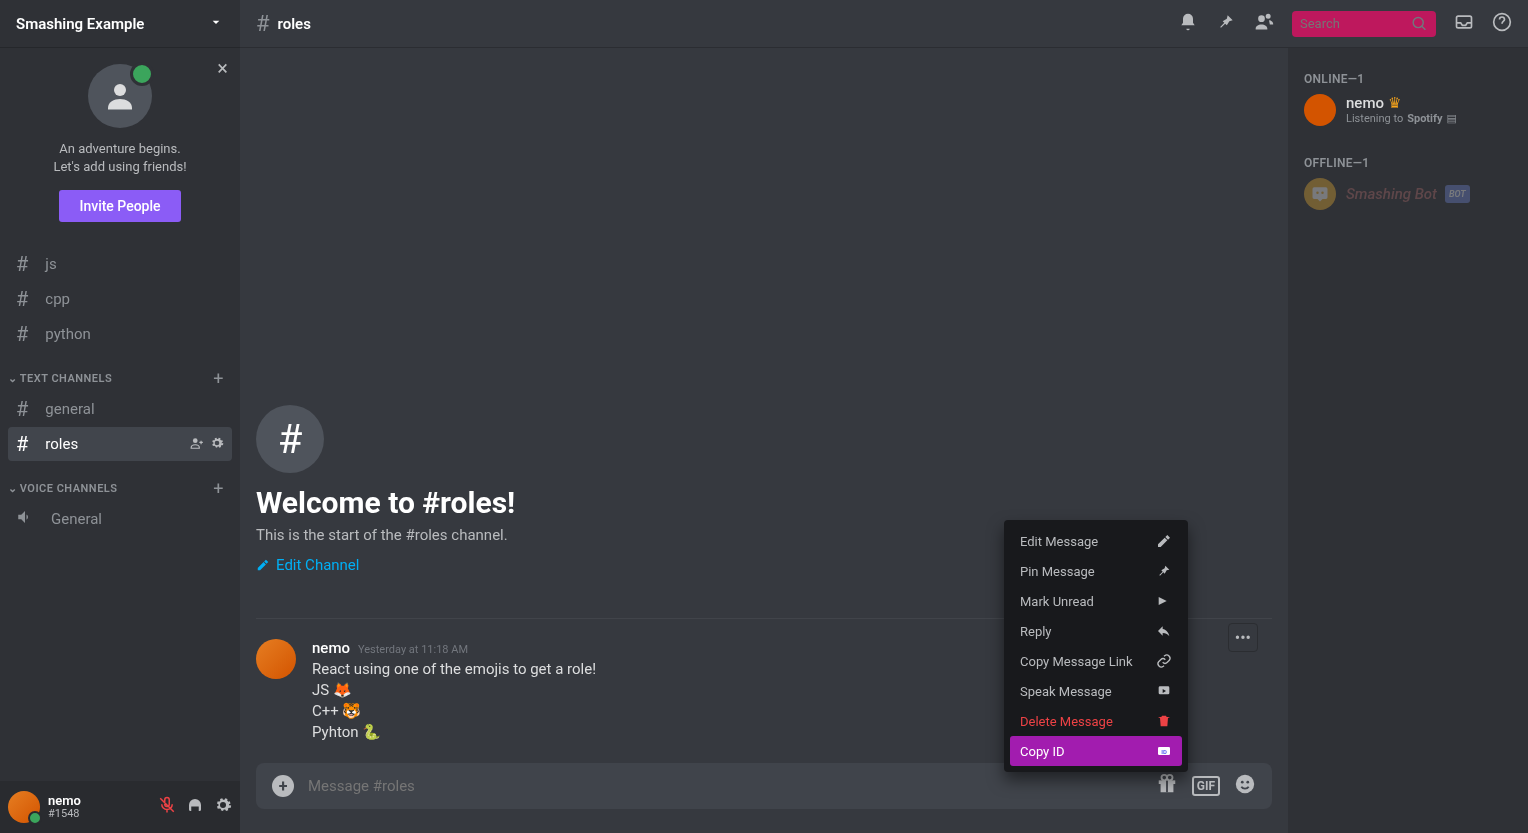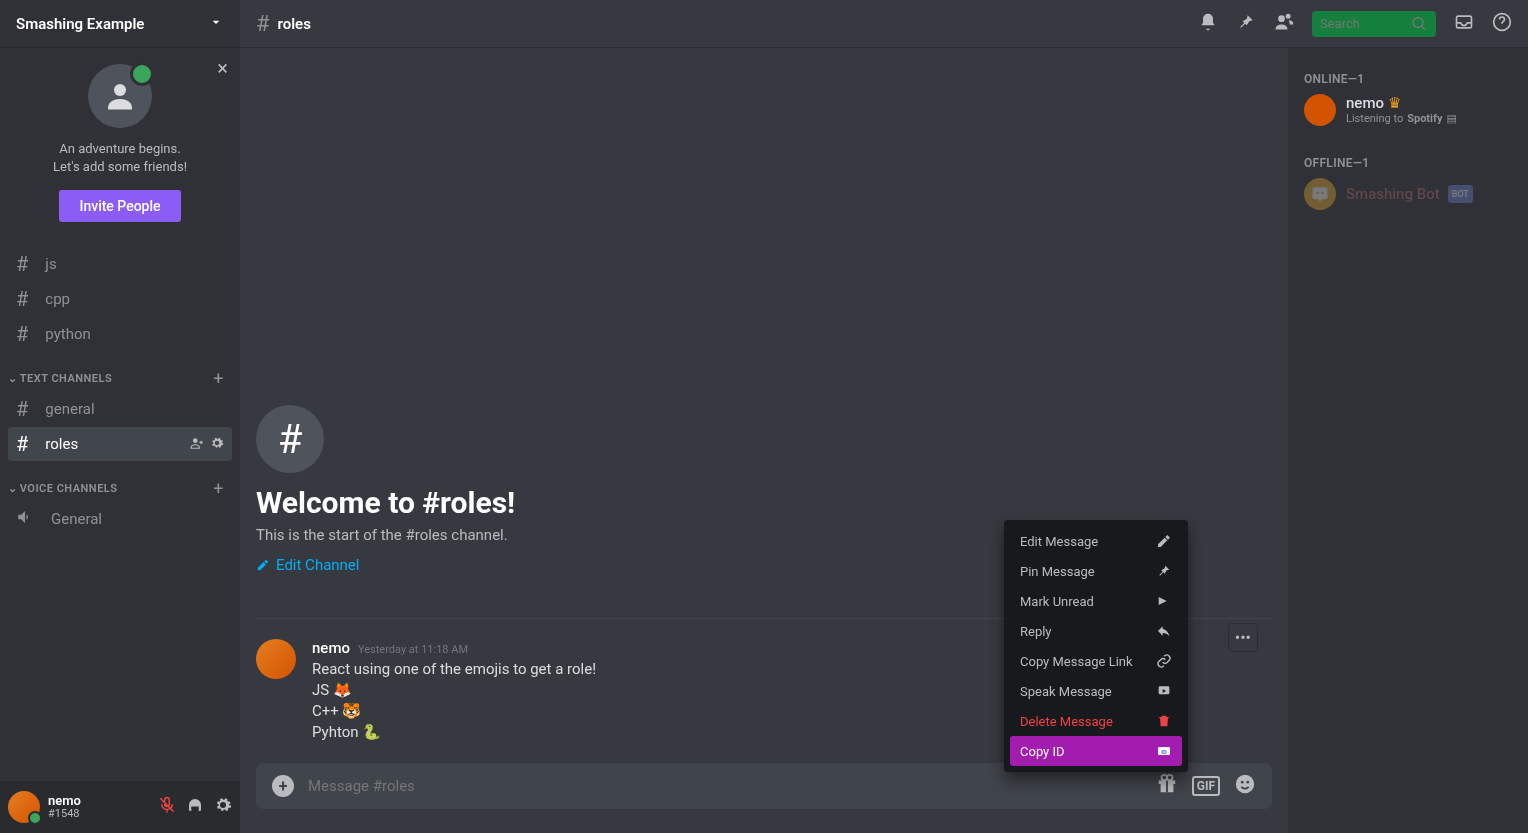--- a/index.html
+++ b/index.html
@@ -28,21 +28,21 @@
 .user-panel .username { font-size: 13px; color: #fff; font-weight: 600; }
 .user-panel .tag { font-size: 11px; color: #b9bbbe; }
 .user-panel .controls { display: flex; gap: 10px; color: #b9bbbe; font-size: 16px; }
 .main { flex: 1; display: flex; flex-direction: column; }
 .top-bar { height: 48px; display: flex; align-items: center; padding: 0 16px; border-bottom: 1px solid rgba(0,0,0,0.2); background: #36393f; }
 .top-bar .hash { font-size: 22px; color: #8e9297; margin-right: 8px; }
 .top-bar .title { font-size: 15px; font-weight: 600; color: #fff; }
 .top-bar .spacer { flex: 1; }
 .top-bar .icons { display: flex; gap: 18px; color: #b9bbbe; align-items: center; }
 .top-bar .icons svg { width: 20px; height: 20px; fill: currentColor; }
-.search-box { background: #15803d; border-radius: 4px; padding: 3px 8px; display: flex; align-items: center; width: 124px; }
+.search-box { background: #be185d; border-radius: 4px; padding: 3px 8px; display: flex; align-items: center; width: 144px; }
 .search-box input { background: transparent; border: none; outline: none; color: #dcddde; font-size: 13px; width: 100%; }
 .content-row { flex: 1; display: flex; overflow: hidden; }
 .chat { flex: 1; display: flex; flex-direction: column; }
 .messages { flex: 1; overflow-y: auto; padding: 16px; display: flex; flex-direction: column; justify-content: flex-end; position: relative; }
 .welcome { margin-bottom: 20px; }
 .welcome .hash-circle { width: 68px; height: 68px; border-radius: 50%; background: #4f545c; display: flex; align-items: center; justify-content: center; font-size: 40px; color: #fff; margin-bottom: 12px; }
 .welcome h2 { font-size: 30px; font-weight: 700; color: #fff; margin-bottom: 6px; }
 .welcome p { font-size: 15px; color: #b9bbbe; margin-bottom: 12px; }
 .edit-link { color: #00aff4; font-size: 15px; cursor: pointer; display: inline-flex; align-items: center; gap: 6px; margin-bottom: 8px;}
 .divider { border: none; border-top: 1px solid rgba(255,255,255,0.06); margin: 16px 0; }
@@ -89,21 +89,21 @@
 
   <div class="invite-panel">
     <span class="close">×</span>
     <div class="invite-avatar">
       <svg width="36" height="36" viewBox="0 0 24 24" fill="#dcddde">
           <circle cx="12" cy="8" r="4"></circle>
           <path d="M4 20c0-4 4-6 8-6s8 2 8 6v1H4z"></path>
         </svg>
     </div>
     <p>An adventure begins.</p>
-    <p>Let's add some friends!</p>
+    <p>Let's add using friends!</p>
     <button class="invite-btn">Invite People</button>
   </div>
 
   <div class="channel-list">
     <div class="channel-item">
       <span class="hash">#</span>
       <span class="name">js</span>
     </div>
     <div class="channel-item">
       <span class="hash">#</span>
@@ -276,21 +276,21 @@
       </div>
 
       <div class="member-cat" style="margin-top:18px;">OFFLINE—1</div>
       <div class="member offline">
         <div class="m-avatar discord">
           <svg width="20" height="20" viewBox="0 0 24 24" fill="#fff">
               <path d="M9 9a1.5 1.5 0 100 3 1.5 1.5 0 000-3zm6 0a1.5 1.5 0 100 3 1.5 1.5 0 000-3zM5 4h14a2 2 0 012 2v10a2 2 0 01-2 2h-4l-3 3-3-3H5a2 2 0 01-2-2V6a2 2 0 012-2z"></path>
             </svg>
         </div>
         <div class="m-info">
-          <div class="m-name" style="color:#b66e6e;">
+          <div class="m-name" style="color:#b66e6e;font-style:italic;">
             <span>Smashing Bot</span>
             <span class="bot-tag">BOT</span>
           </div>
         </div>
       </div>
     </div>
   </div>
 </div>
 
 <div class="context-menu">

